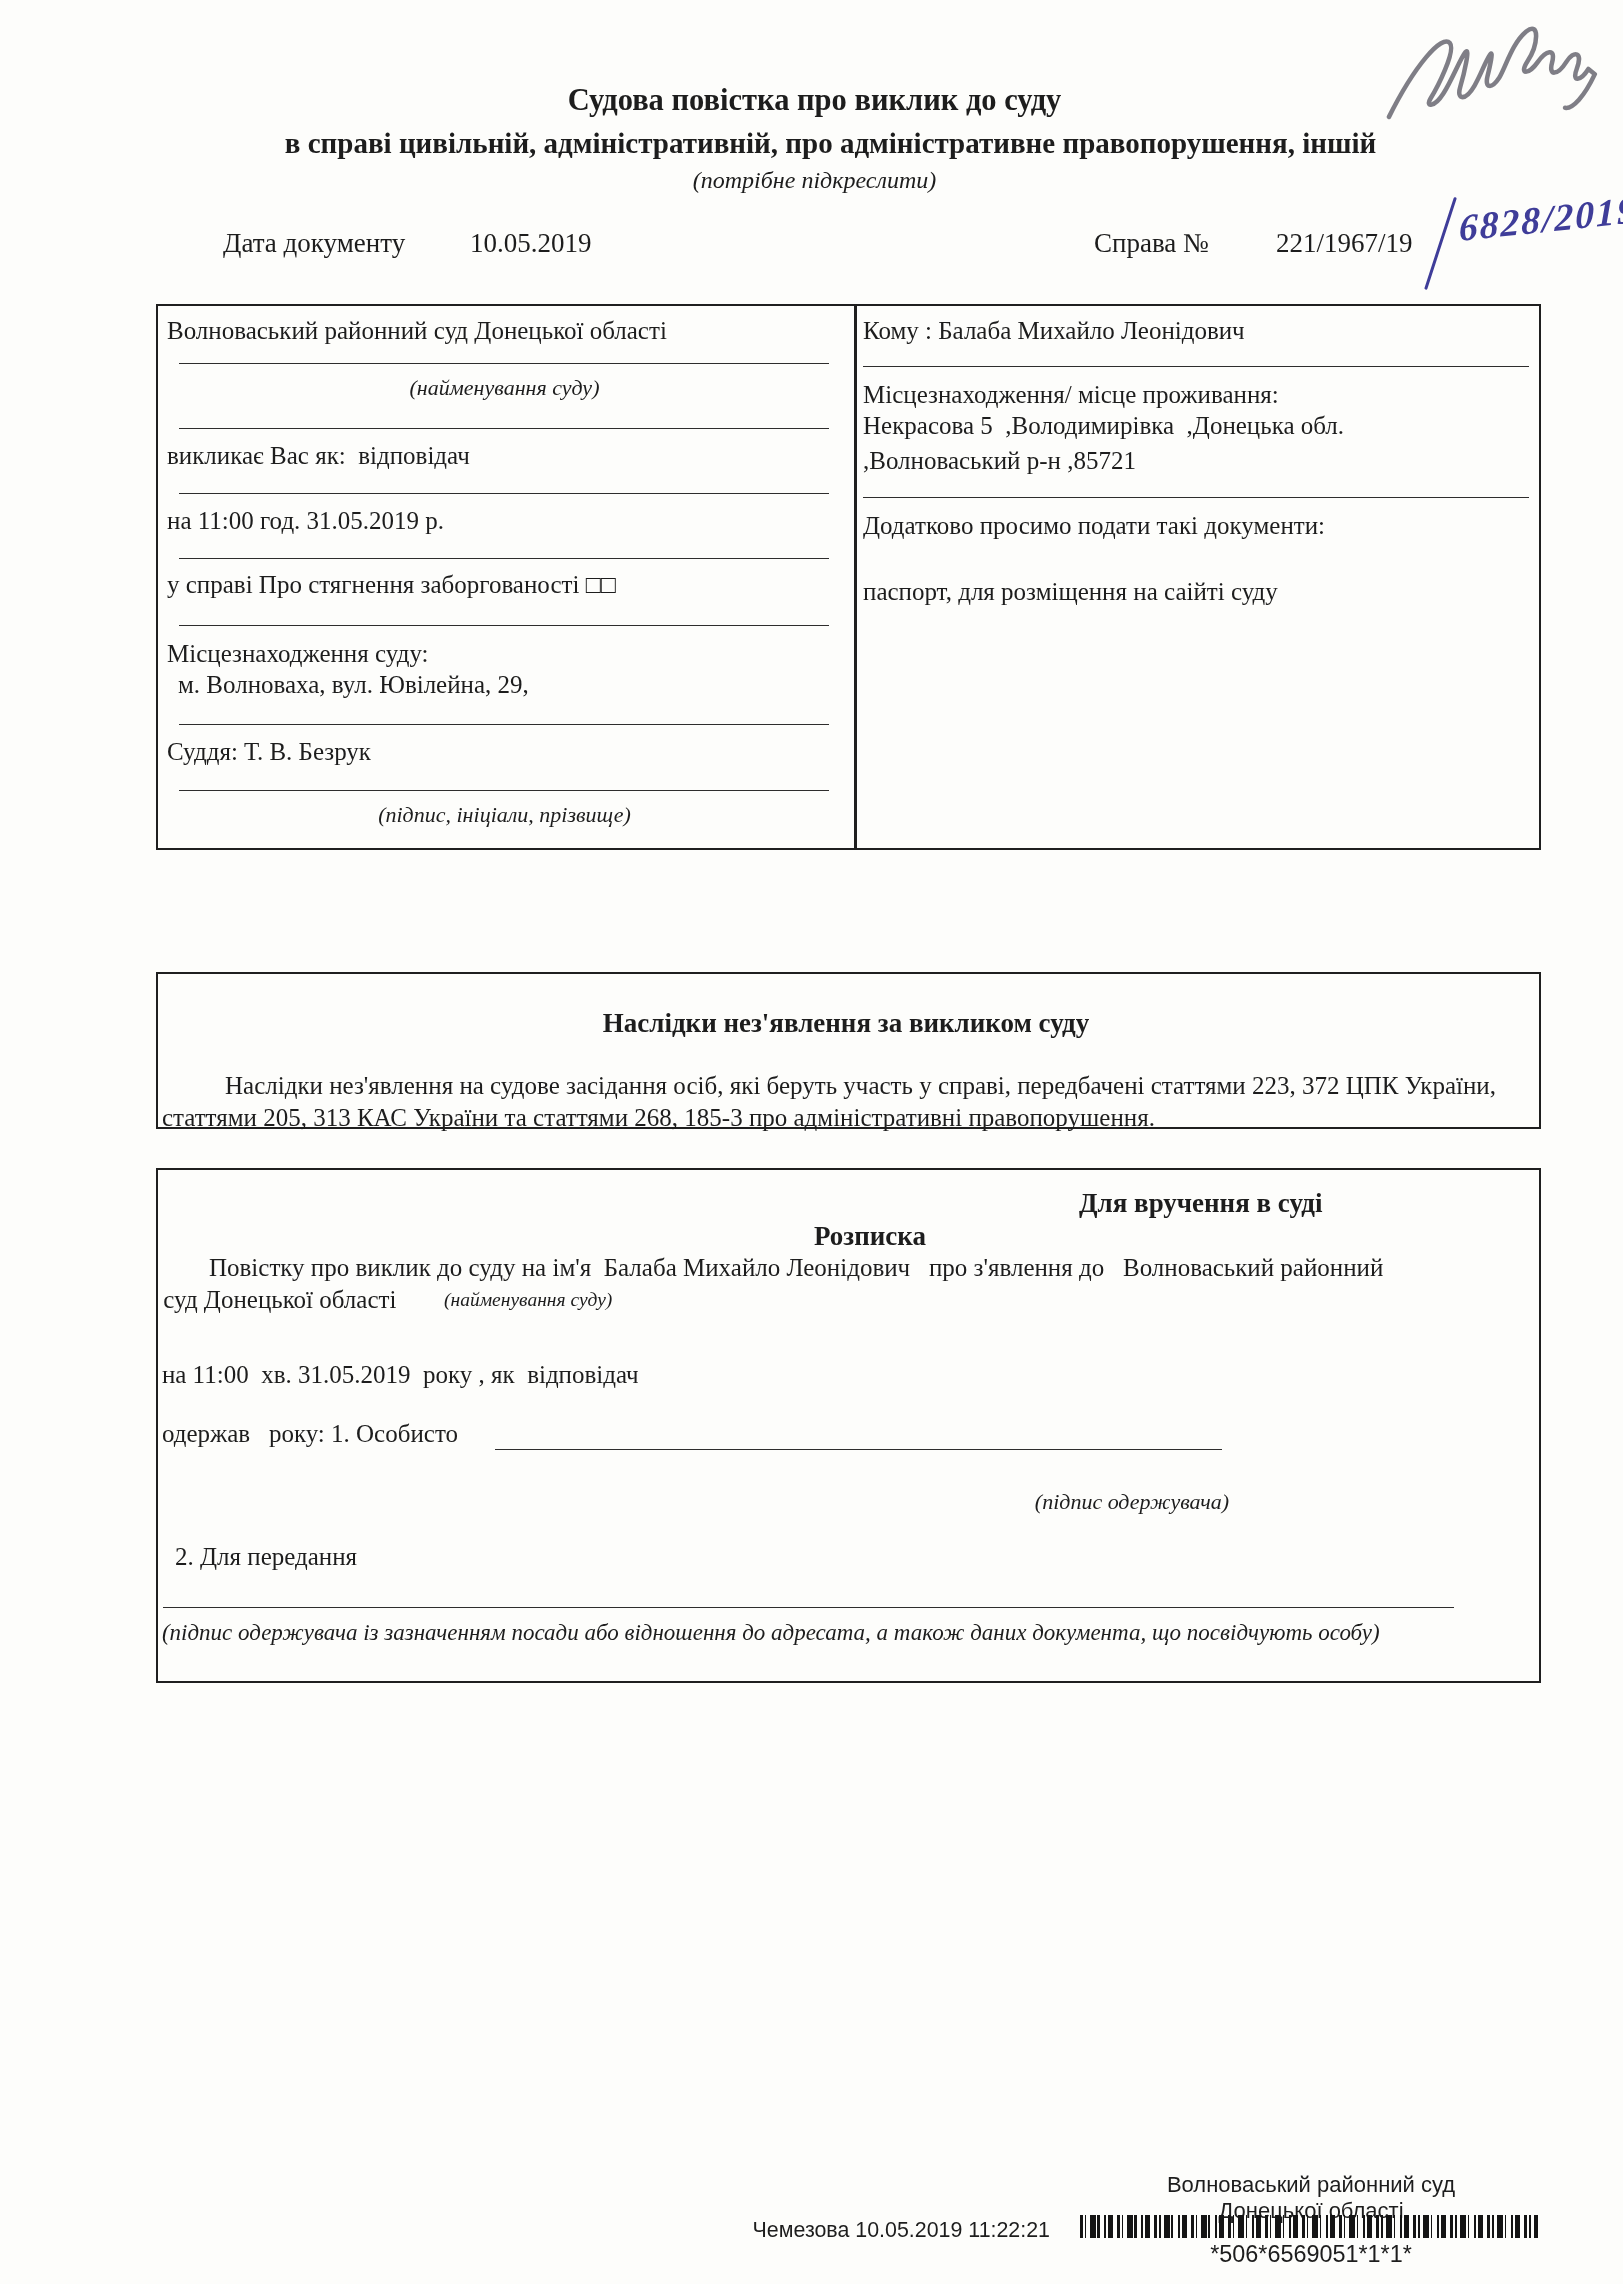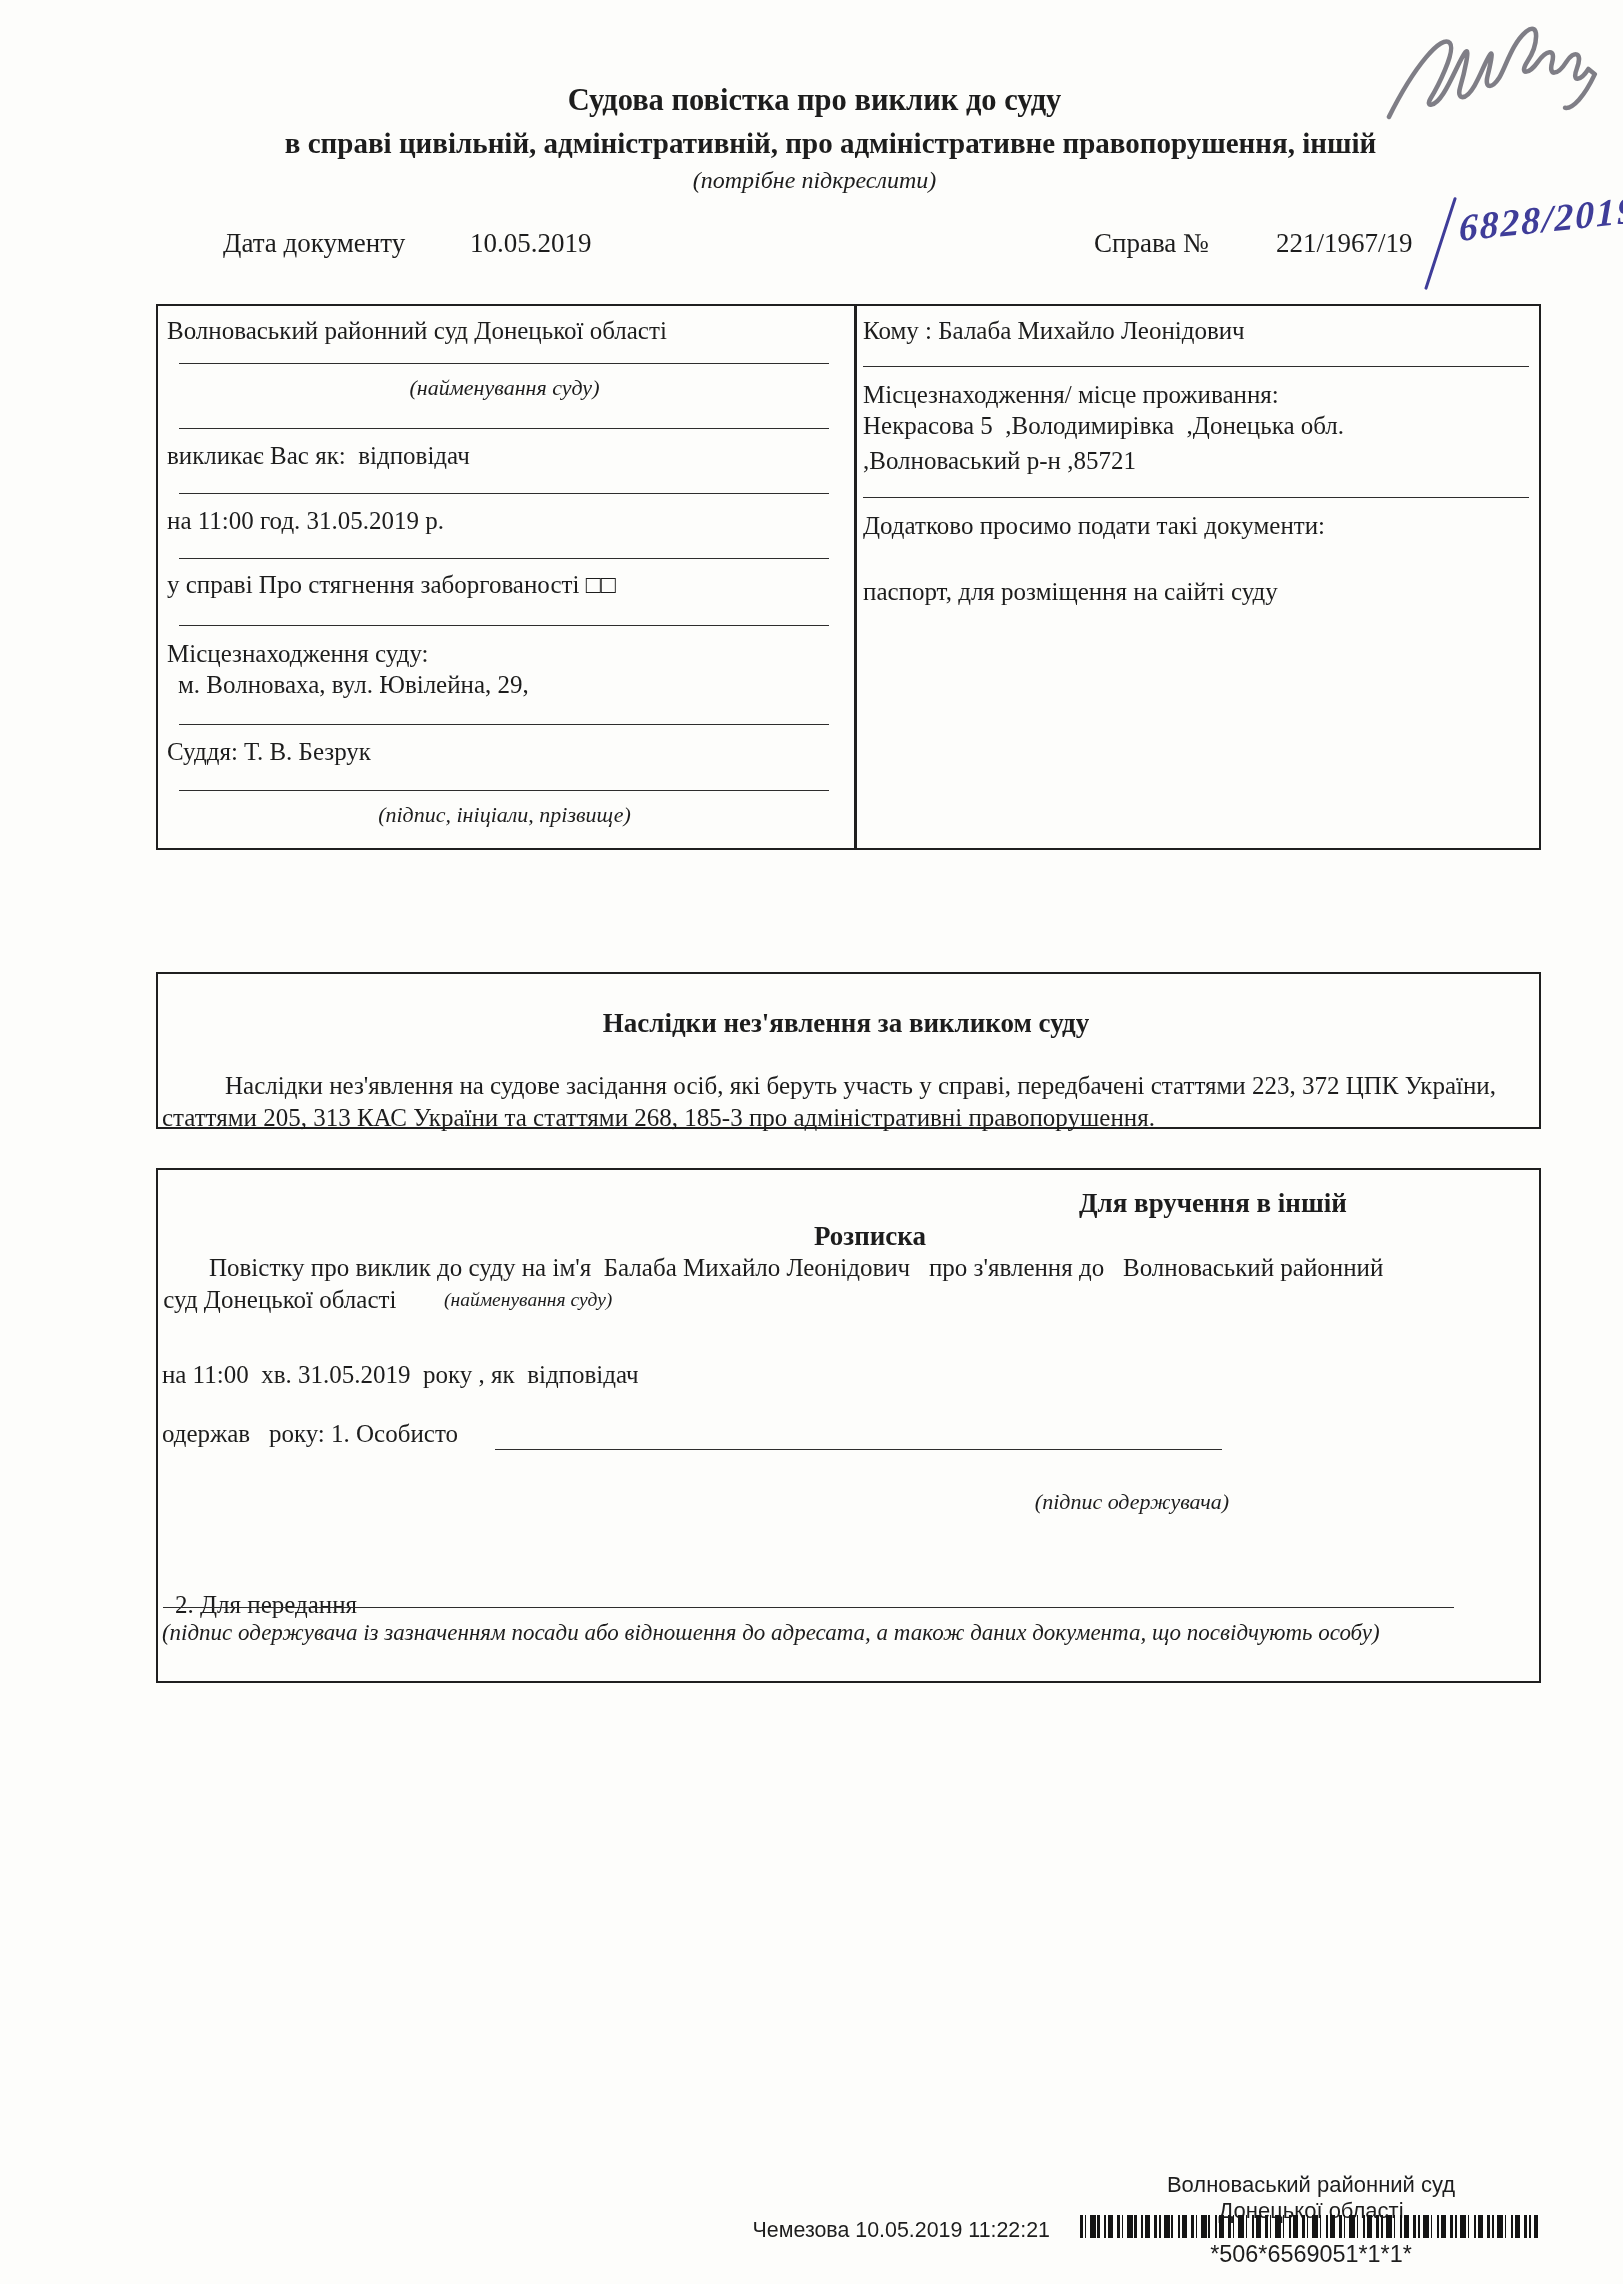--- a/index.html
+++ b/index.html
@@ -104,30 +104,30 @@
     <div class="abs txt" style="left:705px;top:270px;">паспорт, для розміщення на саійті суду</div>
   </div>
 
   <div class="box" style="left:156px;top:972px;width:1381px;height:153px;">
     <div class="abs txt b center" style="left:0;top:34px;width:1376px;font-size:27px;">Наслідки нез'явлення за викликом суду</div>
     <div class="abs txt" style="left:67px;top:96px;">Наслідки нез'явлення на судове засідання осіб, які беруть участь у справі, передбачені статтями 223, 372 ЦПК України,</div>
     <div class="abs txt" style="left:3.9px;top:128px;">статтями 205, 313 КАС України та статтями 268, 185-3 про адміністративні правопорушення.</div>
   </div>
 
   <div class="box" style="left:156px;top:1168px;width:1381px;height:511px;">
-    <div class="abs txt b" style="left:921px;top:18px;font-size:27px;">Для вручення в іншій</div>
+    <div class="abs txt b" style="left:921px;top:18px;font-size:27px;">Для вручення в суді</div>
     <div class="abs txt b center" style="left:0;top:51px;width:1376px;font-size:27px;padding-left:24px;">Розписка</div>
     <div class="abs txt" style="left:51px;top:82px;">Повістку про виклик до суду на ім'я  Балаба Михайло Леонідович   про з'явлення до   Волноваський районний</div>
     <div class="abs txt" style="left:5.2px;top:114px;">суд Донецької області</div>
     <div class="abs cap" style="left:286px;top:119px;font-size:19.5px;">(найменування суду)</div>
     <div class="abs txt" style="left:3.9px;top:189px;">на 11:00  хв. 31.05.2019  року , як  відповідач</div>
     <div class="abs txt" style="left:3.9px;top:248px;">одержав   року: 1. Особисто</div>
     <div class="rule" style="left:337px;top:279px;width:727px;"></div>
     <div class="abs cap center" style="left:844px;top:319px;width:260px;">(підпис одержувача)</div>
-    <div class="abs txt" style="left:17px;top:371px;margin-top:48px;">2. Для передання</div>
+    <div class="abs txt" style="left:17px;top:371px;">2. Для передання</div>
     <div class="rule" style="left:5.2px;top:437px;width:1291px;"></div>
     <div class="abs cap" style="left:3.9px;top:450px;font-size:23px;">(підпис одержувача із зазначенням посади або відношення до адресата, а також даних документа, що посвідчують особу)</div>
   </div>
 
   <div class="abs sans center" style="left:1084px;top:2172px;width:454px;font-size:22px;">Волноваський районний суд</div>
   <div class="abs sans center" style="left:1084px;top:2198px;width:454px;font-size:22px;">Донецької області</div>
   <div class="abs sans" style="left:726px;top:2218px;width:324px;font-size:21.4px;text-align:right;white-space:pre;">Чемезова 10.05.2019 11:22:21</div>
   <div class="barcode" style="left:1080px;top:2215px;width:458px;height:23.4px;"></div>
   <div class="abs sans center" style="left:1084px;top:2241px;width:454px;font-size:23.4px;">*506*6569051*1*1*</div>
 

